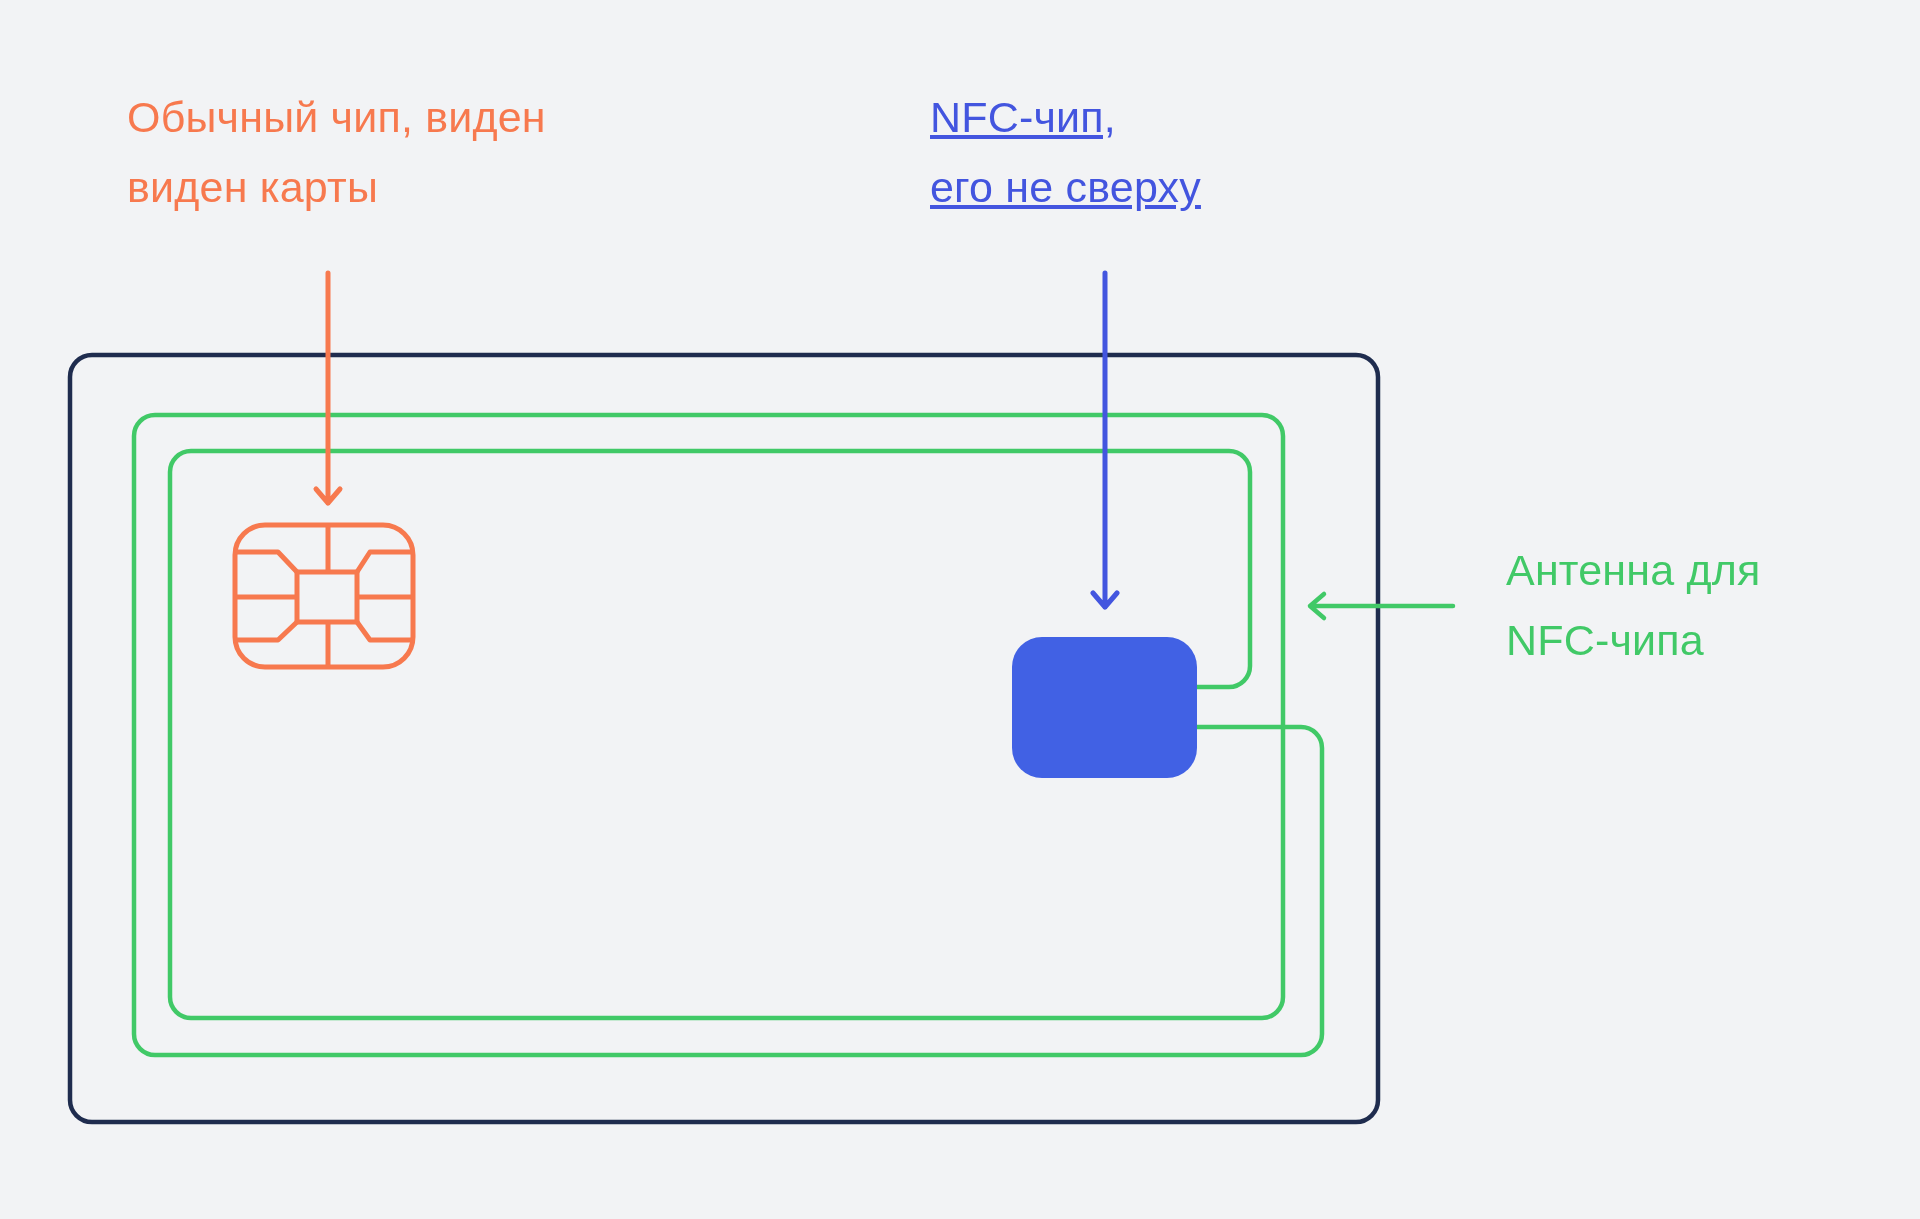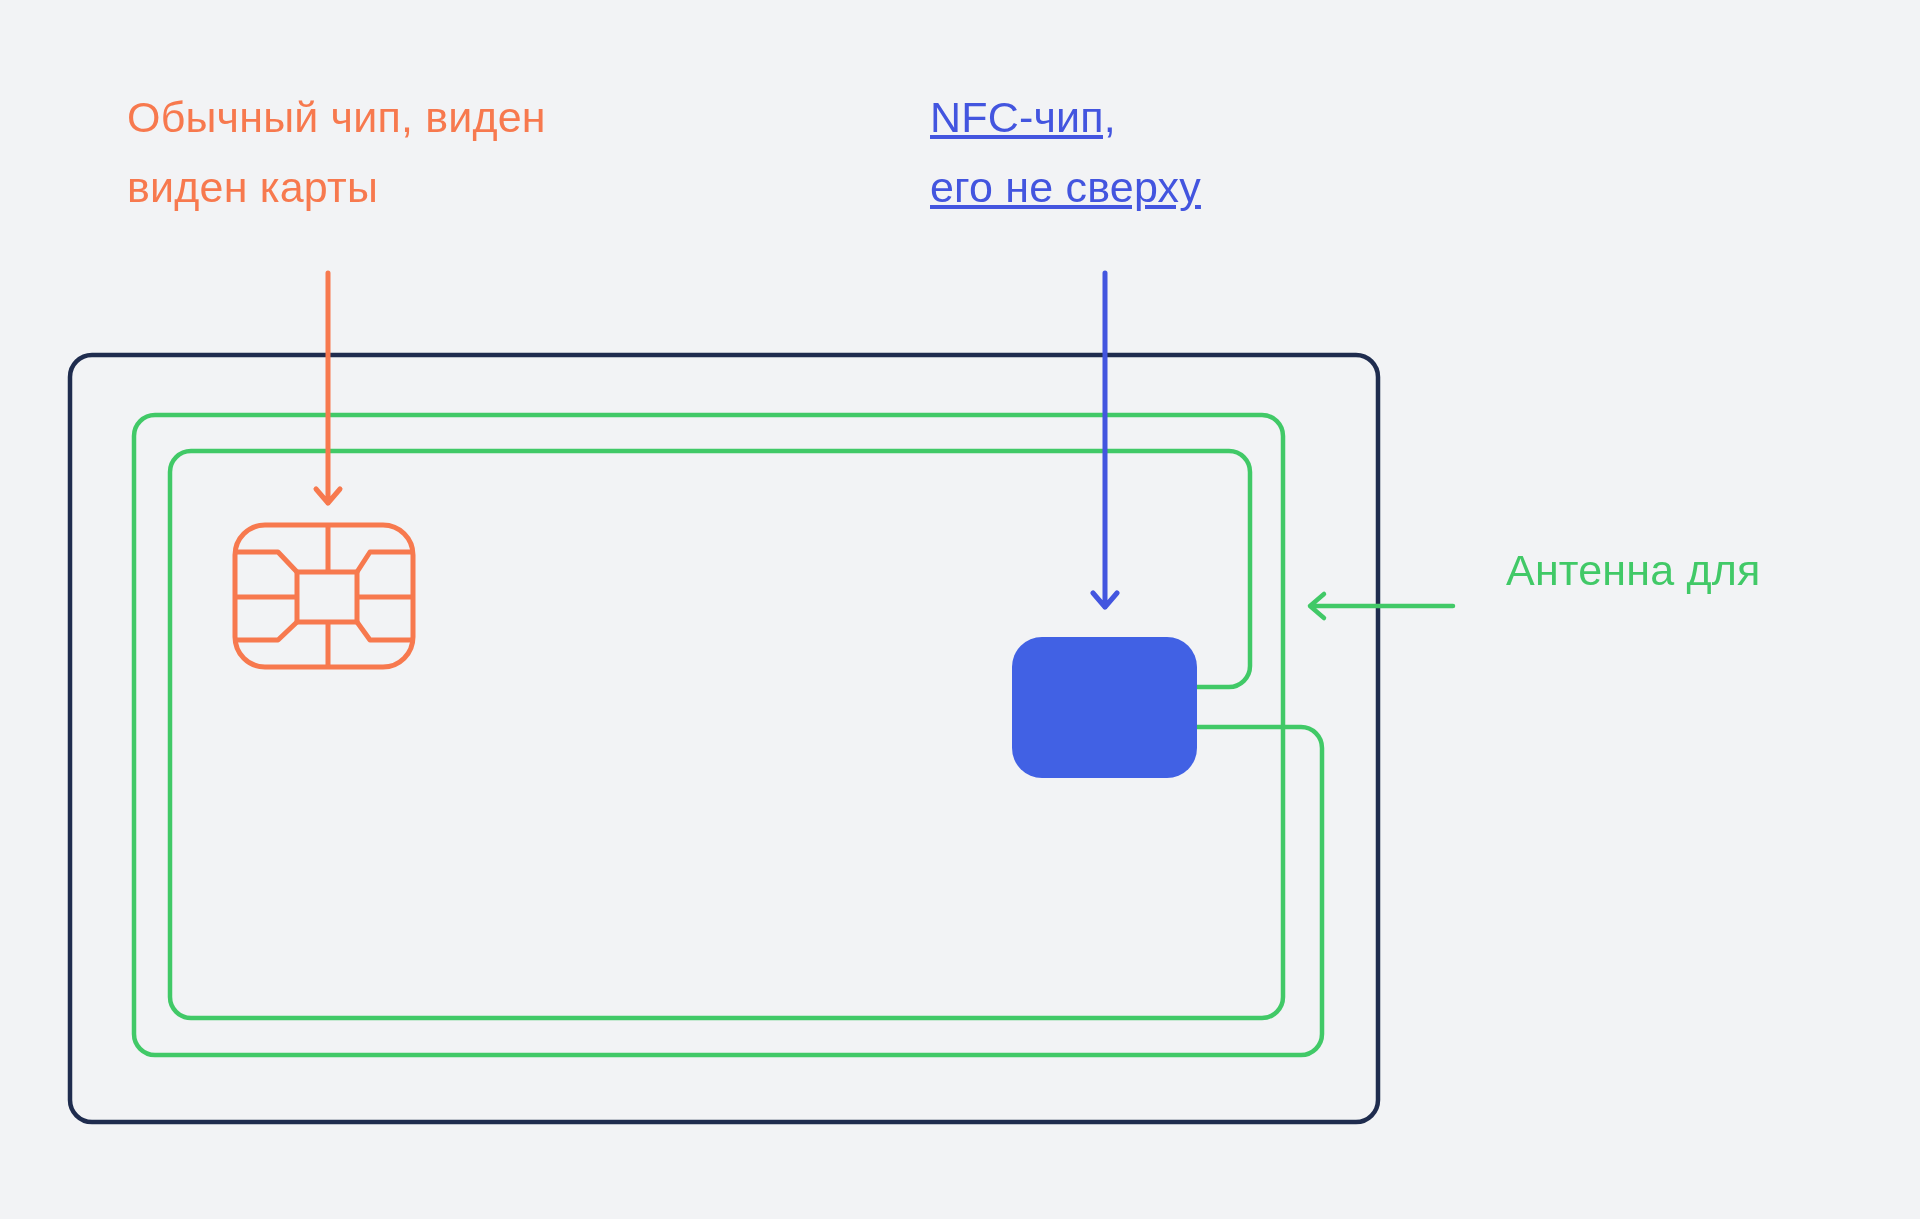--- a/index.html
+++ b/index.html
@@ -121,15 +121,16 @@
     <div>виден карты</div>
   </div>
 
   <div class="label blue label-nfc">
     <div>NFC-чип,</div>
     <div>его не сверху</div>
   </div>
 
   <div class="label green label-antenna">
     <div>Антенна для</div>
+    <div>NFC-чипа</div>
   </div>
 
 </div>
 
 </body></html>

